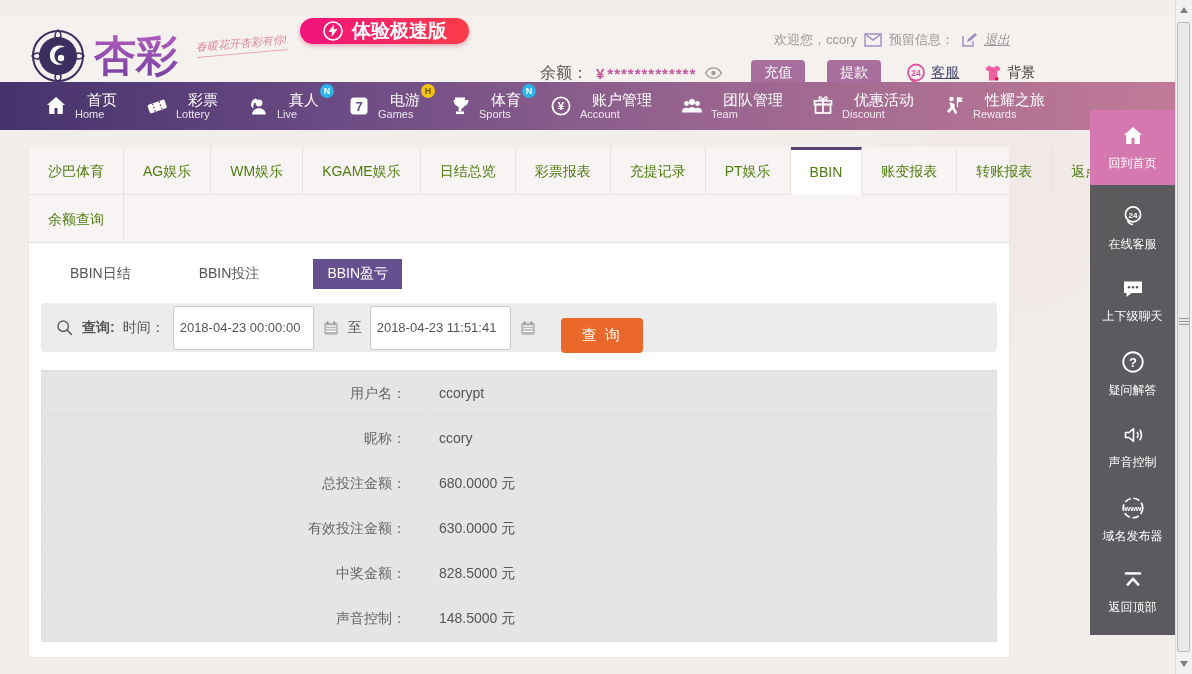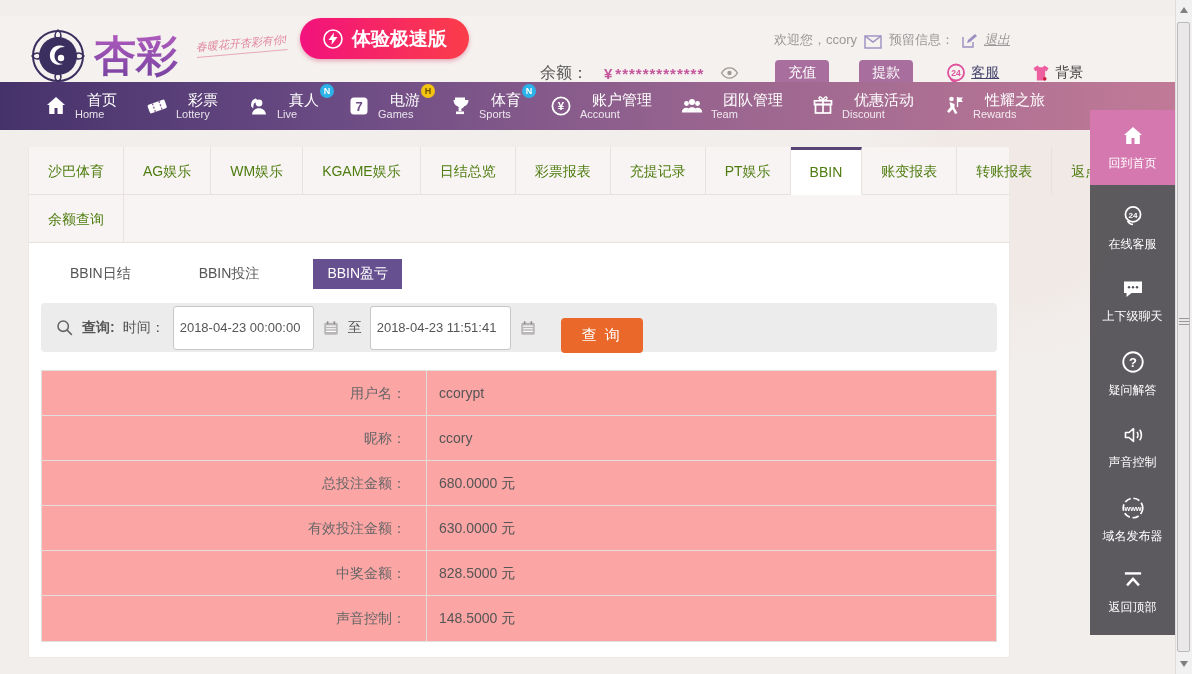--- a/index.html
+++ b/index.html
@@ -12,27 +12,27 @@
                      radial-gradient(circle at 85% 30%, #f0e9e6 0 80px, transparent 160px);
   }
   
   .header { position:absolute; left:0; top:16px; width:1192px; height:82px; background:#f5f1ef; }
   .logo-wrap { position:absolute; left:30px; top:12px; display:flex; align-items:center; gap:8px; }
   .brand-text { font-size:42px; font-weight:bold; color:#9a4fae;
     background:linear-gradient(180deg,#b75fc0,#6f3f9e);
     -webkit-background-clip:text; background-clip:text; -webkit-text-fill-color:transparent; }
   .tagline { position:absolute; left:196px; top:20px; font-size:11px; font-style:italic;
     color:#e0879f; transform:rotate(-5deg); border-bottom:1px solid #e8a7ba; padding-bottom:2px; white-space:nowrap; }
-  .speed-badge { position:absolute; left:300px; top:2px; height:41px; border-radius:21px;
+  .speed-badge { position:absolute; left:300px; top:2px; height:26px; border-radius:21px;
     background:linear-gradient(90deg,#f2127d,#fb3d49); color:#fff; display:flex; align-items:center;
     gap:8px; padding:0 22px; font-size:19px; font-weight:bold; box-shadow:0 2px 4px rgba(200,30,80,.35); }
-  .welcome-row { position:absolute; top:15px; right:182px; display:flex; align-items:flex-end; gap:7px;
+  .welcome-row { position:absolute; top:15px; right:182px; display:flex; align-items:center; gap:7px;
     color:#999; font-size:13px; }
   .logout { font-style:italic; text-decoration:underline; color:#999; }
-  .balance-row { position:absolute; top:44px; left:540px; display:flex; align-items:center; gap:16px; }
+  .balance-row { position:absolute; top:44px; left:540px; display:flex; align-items:center; gap:8px; }
   .balance-label { font-size:16px; color:#555; }
   .balance-value { color:#c4569c; font-weight:bold; font-size:15px; letter-spacing:1px; display:flex; align-items:center; gap:2px; }
   .btn-purple { background:#a86f9e; color:#fff; border:none; border-radius:4px; padding:4px 13px;
     font-size:14px; font-family:inherit; cursor:pointer; }
   .btn-purple.first { margin-left:20px; }
   .btn-purple + .btn-purple { margin-left:14px; }
   .hdr-link { color:#44436b; font-size:14px; text-decoration:underline; }
   .hdr-plain { color:#444; font-size:14px; }
   .svc-group { display:flex; align-items:center; gap:4px; margin-left:16px; }
   
@@ -59,21 +59,21 @@
   .subtab { font-size:14px; color:#555; padding:6px 14px; cursor:pointer; }
   .subtab.active { background:#66508f; color:#fff; }
   .search-bar { margin:14px 12px 0; background:#ececec; border-radius:4px; height:49px;
     display:flex; align-items:center; padding-left:14px; gap:8px; font-size:14px; color:#555; }
   .search-bar .q-label { font-weight:bold; color:#555; }
   .date-input { width:141px; height:44px; border:1px solid #c9c6c4; border-radius:3px; padding:0 6px;
     font-size:13px; color:#555; background:#fff; font-family:inherit; }
   .search-btn { background:#e9682a; color:#fff; border:none; border-radius:4px; padding:8px 21px;
     font-size:15px; margin-left:16px; cursor:pointer; font-family:inherit; letter-spacing:2px;margin-top:16px; }
   .info-table { margin:18px 12px 0; border:1px solid #e2dedc; }
-  .info-row { display:flex; height:45px; border-bottom:1px solid #e2dedc; background:#fca5a5; }
+  .info-row { display:flex; height:45px; border-bottom:1px solid #e2dedc; background:#e5e5e5; }
   .info-row:last-child { border-bottom:none; }
   .info-label { width:385px; text-align:right; padding-right:20px; line-height:44px; color:#666;
     font-size:14px; border-right:1px solid #e2dedc; }
   .info-value { padding-left:12px; line-height:44px; color:#555; font-size:14px; }
   
   .side { position:absolute; right:17px; top:110px; width:85px; z-index:5; text-align:center; }
   .side-item { display:flex; flex-direction:column; align-items:center; justify-content:center;
     gap:7px; color:#fff; font-size:12px; cursor:pointer; }
   .side-home { background:#d678b0; padding:14px 0 13px; }
   .side-main { background:rgba(86,83,88,.96); padding:6px 0; }

